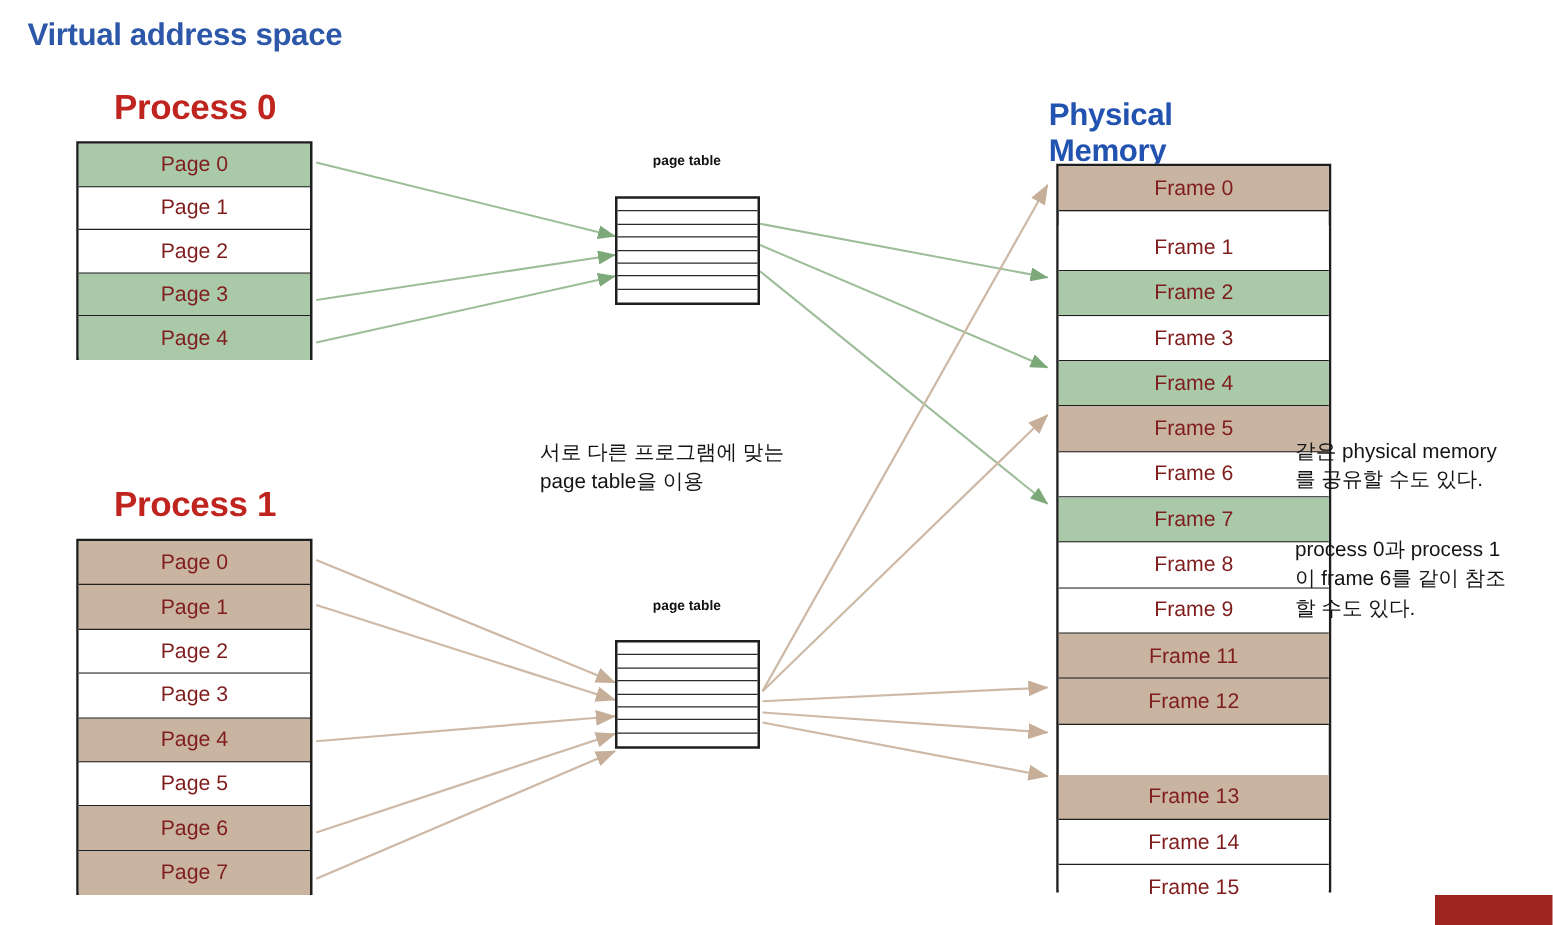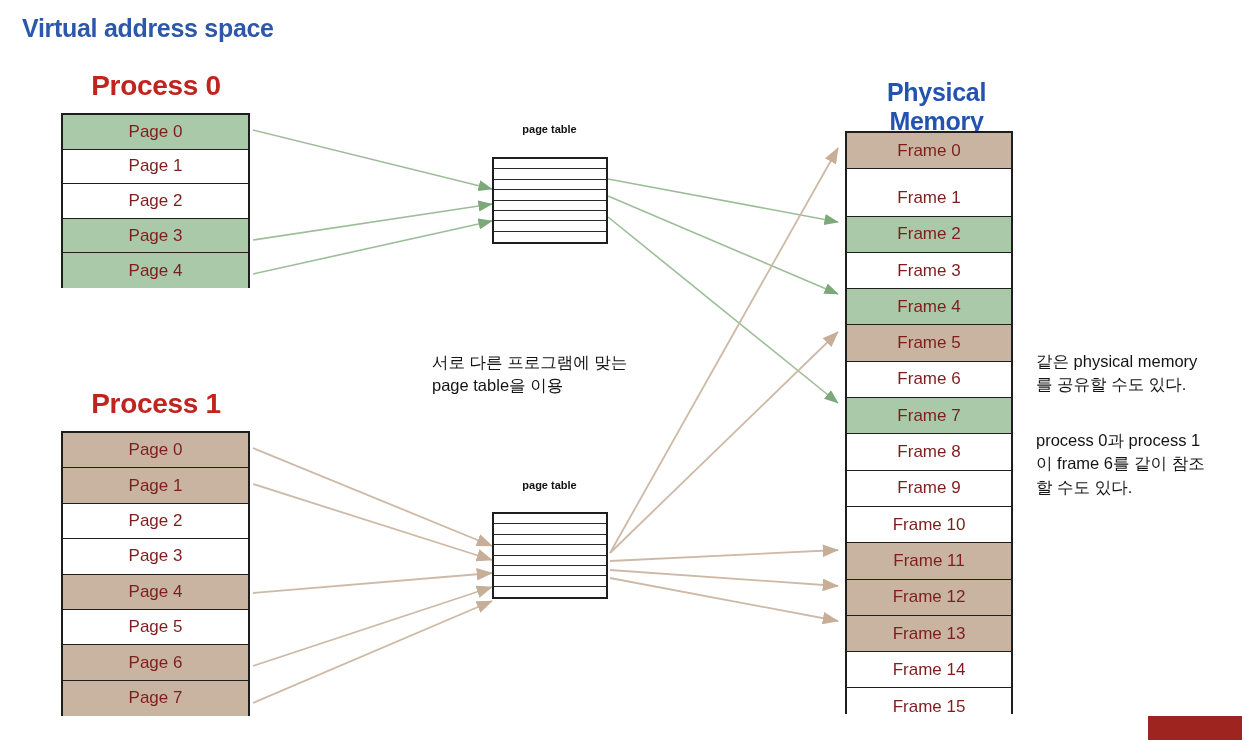--- a/index.html
+++ b/index.html
@@ -14,21 +14,21 @@
   .slide-title{
     position:absolute;left:22px;top:14px;
     font-size:25px;font-weight:bold;color:#2d57a8;letter-spacing:-0.3px;
   }
   .proc-title{
     position:absolute;font-size:28px;font-weight:bold;color:#c0241e;
     text-align:center;letter-spacing:-0.3px;
   }
   .pm-title{
     position:absolute;font-size:25px;font-weight:bold;color:#2253b0;
-    text-align:center;letter-spacing:-0.3px;
+    text-align:left;letter-spacing:-0.3px;
   }
 
   .memtable{position:absolute;border:2px solid #1e1e1e;box-sizing:border-box;background:#fff;}
   .memtable .row{
     box-sizing:border-box;width:100%;
     border-bottom:1.5px solid #1e1e1e;
     display:flex;align-items:center;justify-content:center;
     font-size:17px;color:#7f1d1d;
   }
   .memtable .row:last-child{border-bottom:none;}
@@ -156,21 +156,21 @@
       <div class="ptrow" style="height: 10.375px;"></div>
       <div class="ptrow" style="height: 10.375px;"></div>
       <div class="ptrow" style="height: 10.375px;"></div>
       <div class="ptrow" style="height: 10.375px;"></div>
       <div class="ptrow" style="height: 10.375px;"></div>
       <div class="ptrow" style="height: 10.375px;"></div>
       <div class="ptrow" style="height: 10.375px;"></div>
     </div>
 
   <div class="pm-title" style="left:839px;top:78px;width:195px;">Physical Memory</div>
-  <div class="memtable" id="pm-table" style="left:845px;top:131px;width:168px;height:583px;">
+  <div class="memtable" id="pm-table" style="left:845px;top:131px;width:220px;height:583px;">
       <div class="row tan" style="height: 36.3px;">
         <span>Frame 0</span>
       </div>
       <div class="row plain" style="height: 36.3px; margin-top: 11px;">
         <span>Frame 1</span>
       </div>
       <div class="row green" style="height: 36.3px;">
         <span>Frame 2</span>
       </div>
       <div class="row plain" style="height: 36.3px;">
@@ -187,30 +187,27 @@
       </div>
       <div class="row green" style="height: 36.3px;">
         <span>Frame 7</span>
       </div>
       <div class="row plain" style="height: 36.3px;">
         <span>Frame 8</span>
       </div>
       <div class="row plain" style="height: 36.3px;">
         <span>Frame 9</span>
       </div>
-      <div class="row plain" style="height: 36.3px;">
-        <span>Frame 10</span>
-      </div>
       <div class="row tan" style="height: 36.3px;">
         <span>Frame 11</span>
       </div>
       <div class="row tan" style="height: 36.3px;">
         <span>Frame 12</span>
       </div>
-      <div class="row tan" style="height: 36.3px;">
+      <div class="row tan" style="height: 36.3px; margin-top: 40px;">
         <span>Frame 13</span>
       </div>
       <div class="row plain" style="height: 36.3px;">
         <span>Frame 14</span>
       </div>
       <div class="row plain" style="height: 36.3px;">
         <span>Frame 15</span>
       </div>
     </div>
 

